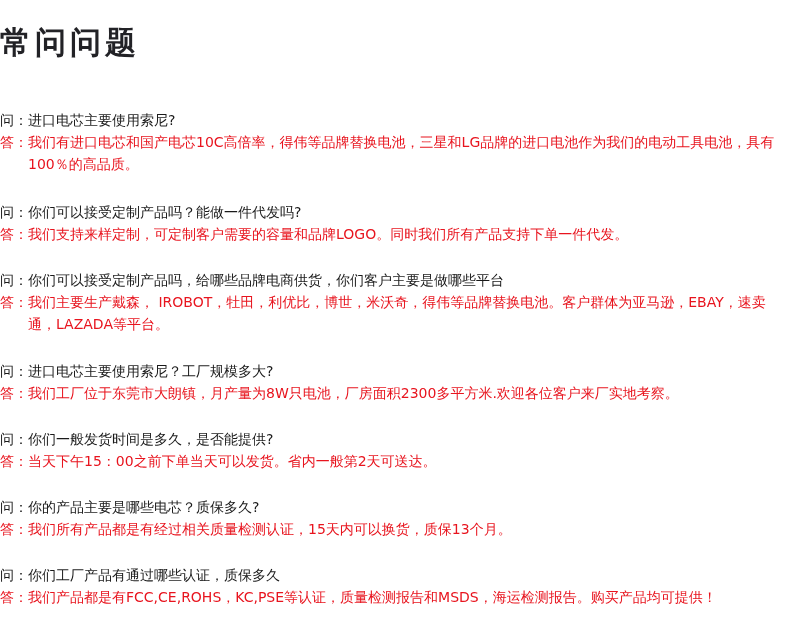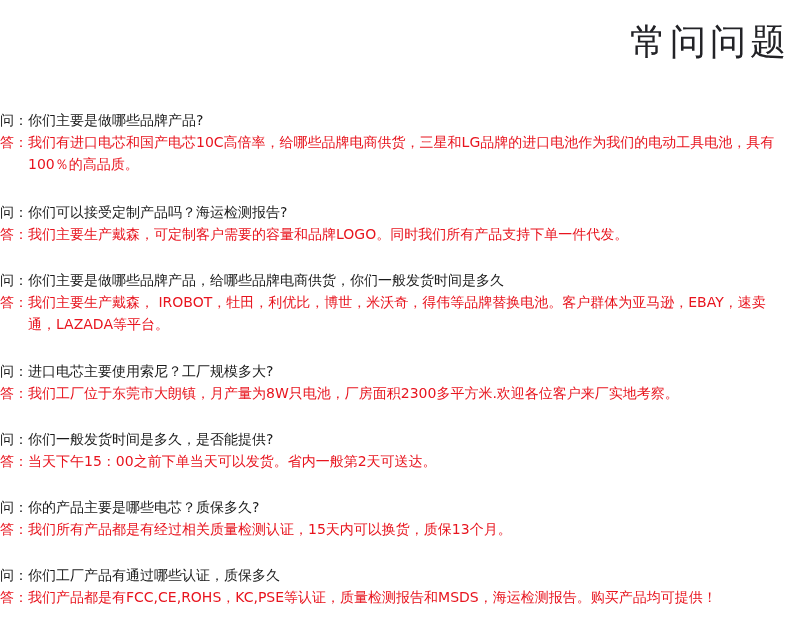--- a/index.html
+++ b/index.html
@@ -12,23 +12,23 @@
       height: 624px;
       position: relative;
       overflow: hidden;
       font-family: "DejaVu Sans", "Liberation Sans", sans-serif;
     }
     .title {
       position: absolute;
       top: 12px;
       left: 0;
       width: 790px;
-      text-align: right;
-      font-size: 36px;
-      font-weight: normal;
+      text-align: left;
+      font-size: 31px;
+      font-weight: bold;
       color: #222226;
       letter-spacing: 4px;
       line-height: 60px;
     }
     .faq {
       position: absolute;
       left: 0;
       width: 790px;
     }
     .line {
@@ -43,43 +43,43 @@
     .body-text { white-space: normal; width: 760px; }
   </style>
 </head>
 <body>
 
 <div class="title">常问问题</div>
 
 <div class="faq" style="top:109px;">
   <div class="line q">
     <span class="prefix">问：</span>
-    <span class="body-text">你们主要是做哪些品牌产品?</span>
+    <span class="body-text">进口电芯主要使用索尼?</span>
   </div>
   <div class="line a">
     <span class="prefix">答：</span>
-    <span class="body-text">我们有进口电芯和国产电芯10C高倍率，给哪些品牌电商供货，三星和LG品牌的进口电池作为我们的电动工具电池，具有100％的高品质。</span>
+    <span class="body-text">我们有进口电芯和国产电芯10C高倍率，得伟等品牌替换电池，三星和LG品牌的进口电池作为我们的电动工具电池，具有100％的高品质。</span>
   </div>
 </div>
 
 <div class="faq" style="top:201px;">
   <div class="line q">
     <span class="prefix">问：</span>
-    <span class="body-text">你们可以接受定制产品吗？海运检测报告?</span>
+    <span class="body-text">你们可以接受定制产品吗？能做一件代发吗?</span>
   </div>
   <div class="line a">
     <span class="prefix">答：</span>
-    <span class="body-text">我们主要生产戴森，可定制客户需要的容量和品牌LOGO。同时我们所有产品支持下单一件代发。</span>
+    <span class="body-text">我们支持来样定制，可定制客户需要的容量和品牌LOGO。同时我们所有产品支持下单一件代发。</span>
   </div>
 </div>
 
 <div class="faq" style="top:269px;">
   <div class="line q">
     <span class="prefix">问：</span>
-    <span class="body-text">你们主要是做哪些品牌产品，给哪些品牌电商供货，你们一般发货时间是多久</span>
+    <span class="body-text">你们可以接受定制产品吗，给哪些品牌电商供货，你们客户主要是做哪些平台</span>
   </div>
   <div class="line a">
     <span class="prefix">答：</span>
     <span class="body-text">我们主要生产戴森， IROBOT，牡田，利优比，博世，米沃奇，得伟等品牌替换电池。客户群体为亚马逊，EBAY，速卖通，LAZADA等平台。</span>
   </div>
 </div>
 
 <div class="faq" style="top:360px;">
   <div class="line q">
     <span class="prefix">问：</span>

